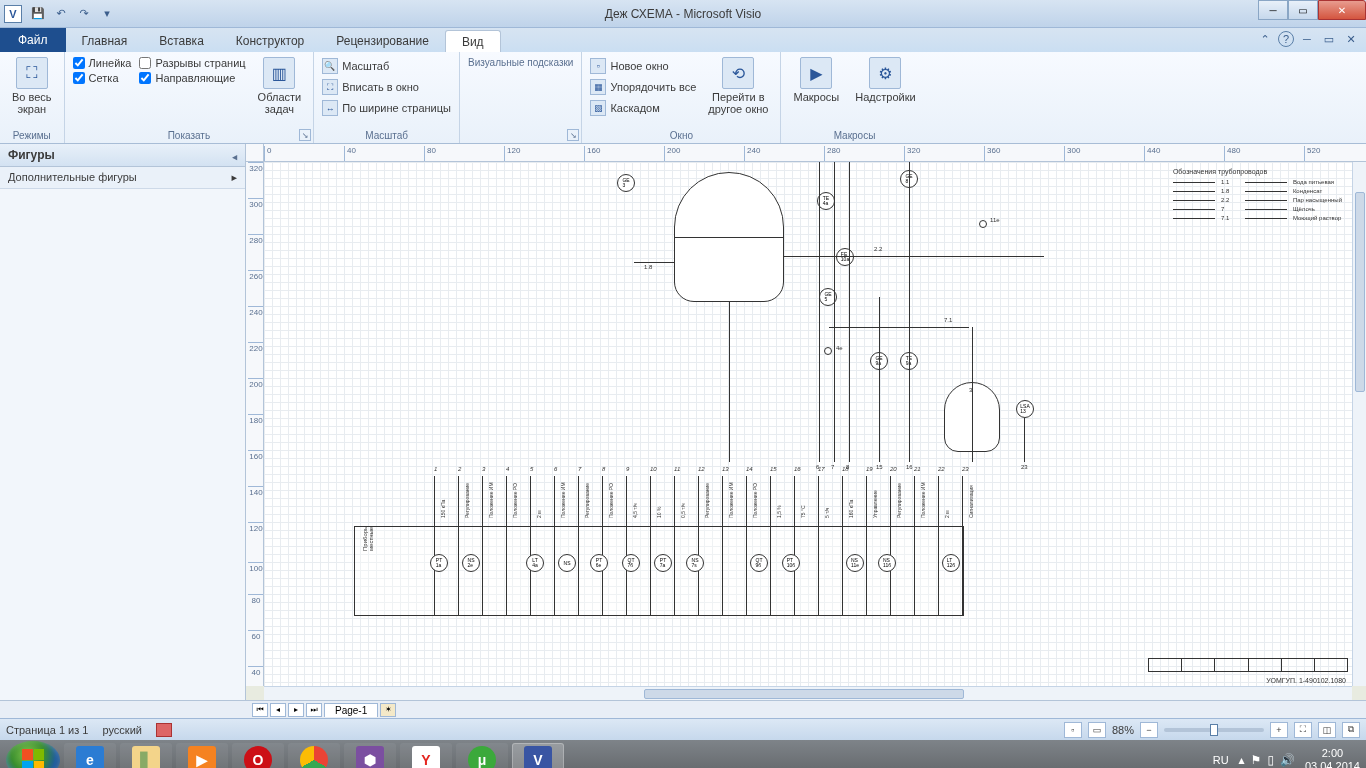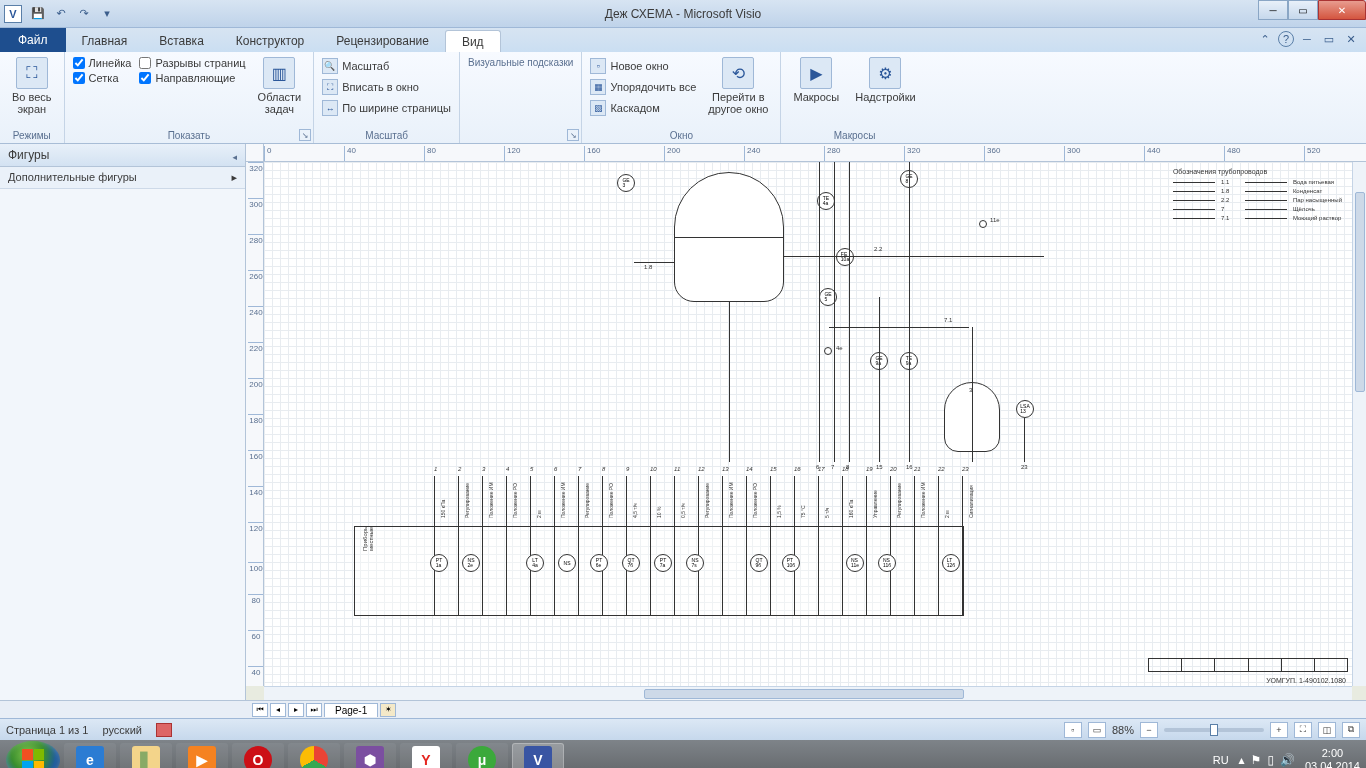--- a/index.html
+++ b/index.html
@@ -35,21 +35,21 @@
 .chklist { display:flex; flex-direction:column; gap:3px; padding-top:2px; }
 .chkrow { display:flex; align-items:center; gap:4px; font-size:11px; color:#3b3b3b; cursor:pointer; white-space:nowrap; }
 .chkrow input { width:12px; height:12px; }
 .smallrow { display:flex; align-items:center; gap:4px; font-size:11px; color:#3b3b3b; cursor:pointer; white-space:nowrap; padding:1px 0; }
 .smallrow .sicon { width:16px; height:16px; background:#dce8f5; border:1px solid #9fb8d7; display:flex; align-items:center; justify-content:center; font-size:9px; color:#2b579a; }
 .dlg-launcher { position:absolute; right:2px; bottom:2px; width:12px; height:12px; border:1px solid #9fb8d7; font-size:8px; display:flex; align-items:center; justify-content:center; color:#5a7090; cursor:pointer; }
 
 
 .workspace { display:flex; height:556px; }
 .shapes-panel { width:246px; background:#f2f6fb; border-right:1px solid #b3c4d8; display:flex; flex-direction:column; }
-.panel-hdr { background:linear-gradient(#e8f0f9,#d3e2f2); padding:4px 8px; font-size:12px; color:#3b3b3b; border-bottom:1px solid #b3c4d8; display:flex; justify-content:space-between; align-items:flex-end; }
+.panel-hdr { background:linear-gradient(#e8f0f9,#d3e2f2); padding:4px 8px; font-size:12px; color:#3b3b3b; border-bottom:1px solid #b3c4d8; display:flex; justify-content:space-between; align-items:flex-end;font-weight:bold; }
 .panel-hdr .arrow { font-size:9px; color:#5a7090; }
 .panel-sub { background:#eaf1f9; padding:4px 8px; font-size:11px; color:#3b3b3b; border-bottom:1px solid #cdd9e8; display:flex; justify-content:space-between; }
 .panel-body { padding:10px 12px; font-size:11px; color:#3b3b3b; line-height:1.4; }
 .panel-body h4 { font-size:12px; font-weight:bold; margin-bottom:8px; }
 .panel-body p { margin-bottom:8px; }
 
 
 .canvas-wrap { flex:1; display:flex; flex-direction:column; position:relative; background:#e8ebe0; }
 .ruler-h { height:18px; background:#f6f8fb; border-bottom:1px solid #b3c4d8; position:relative; overflow:hidden; margin-left:18px; }
 .ruler-v { width:18px; background:#f6f8fb; border-right:1px solid #b3c4d8; position:absolute; left:0; top:18px; bottom:14px; overflow:hidden; }

